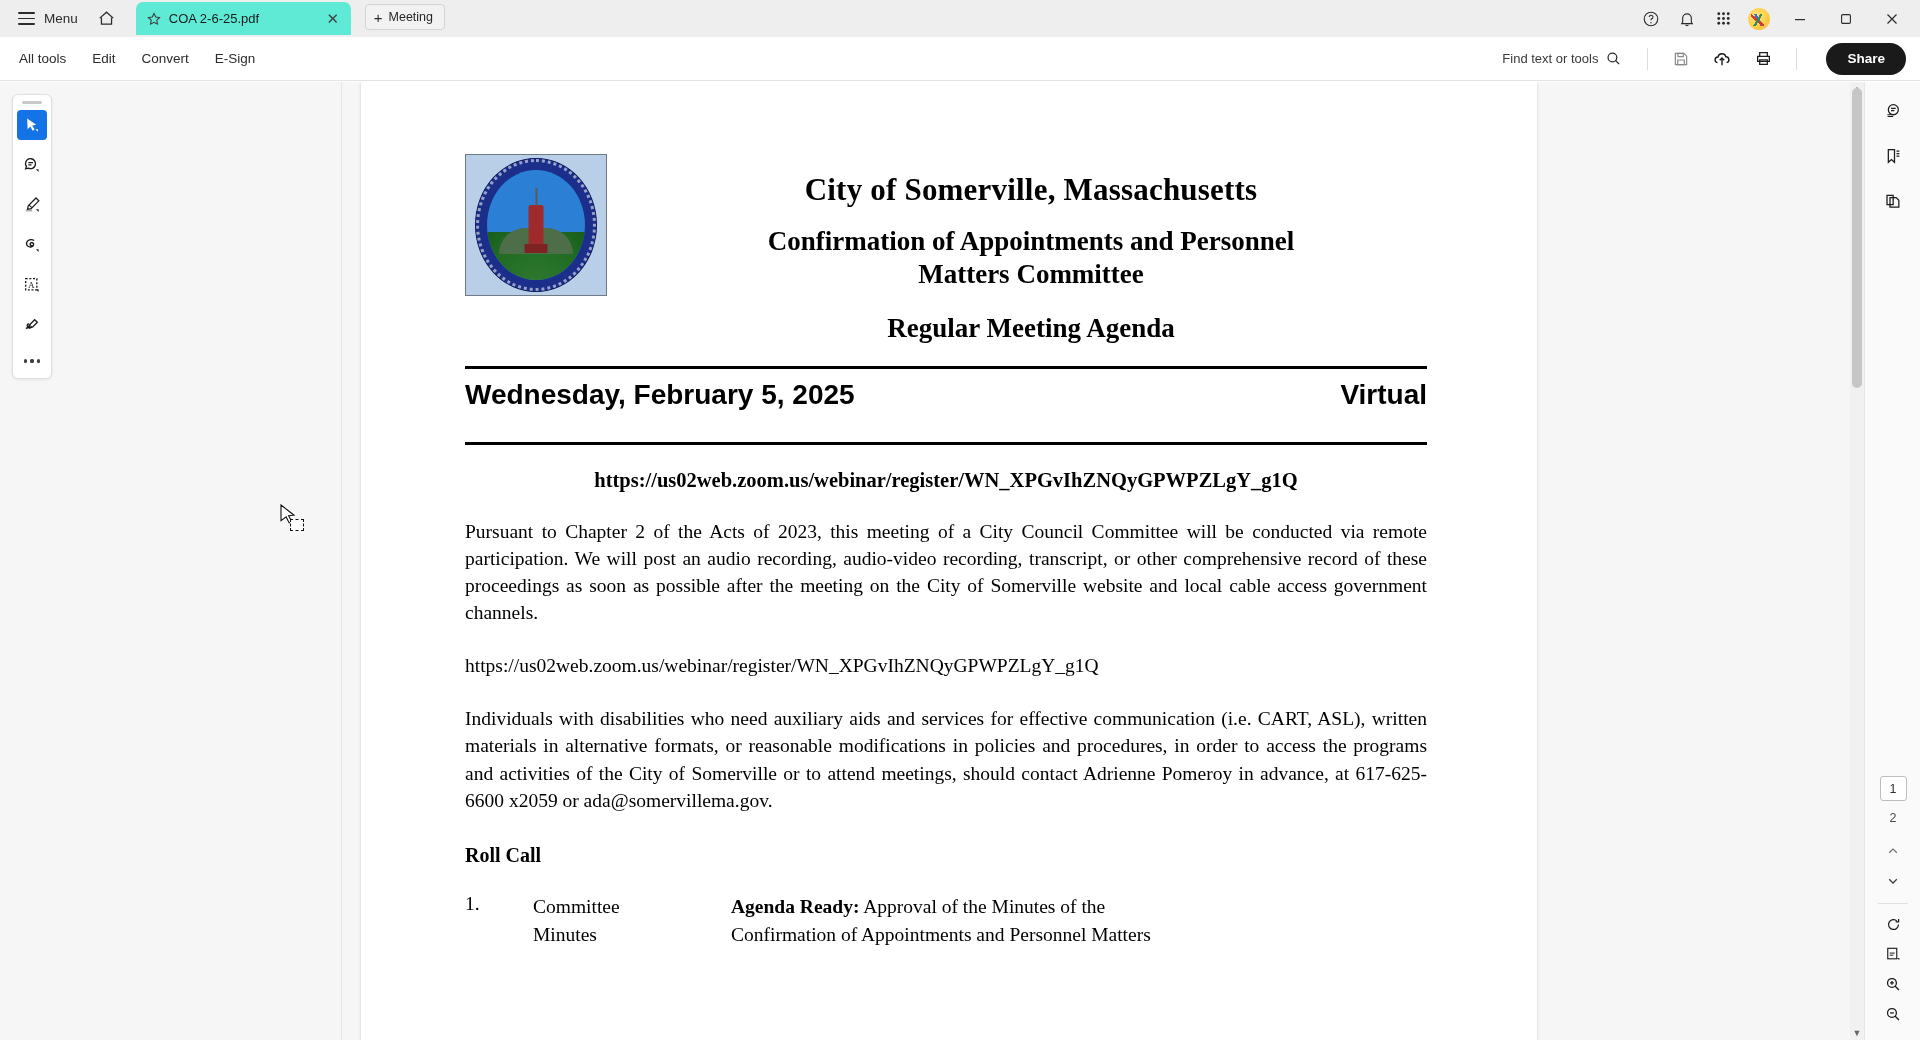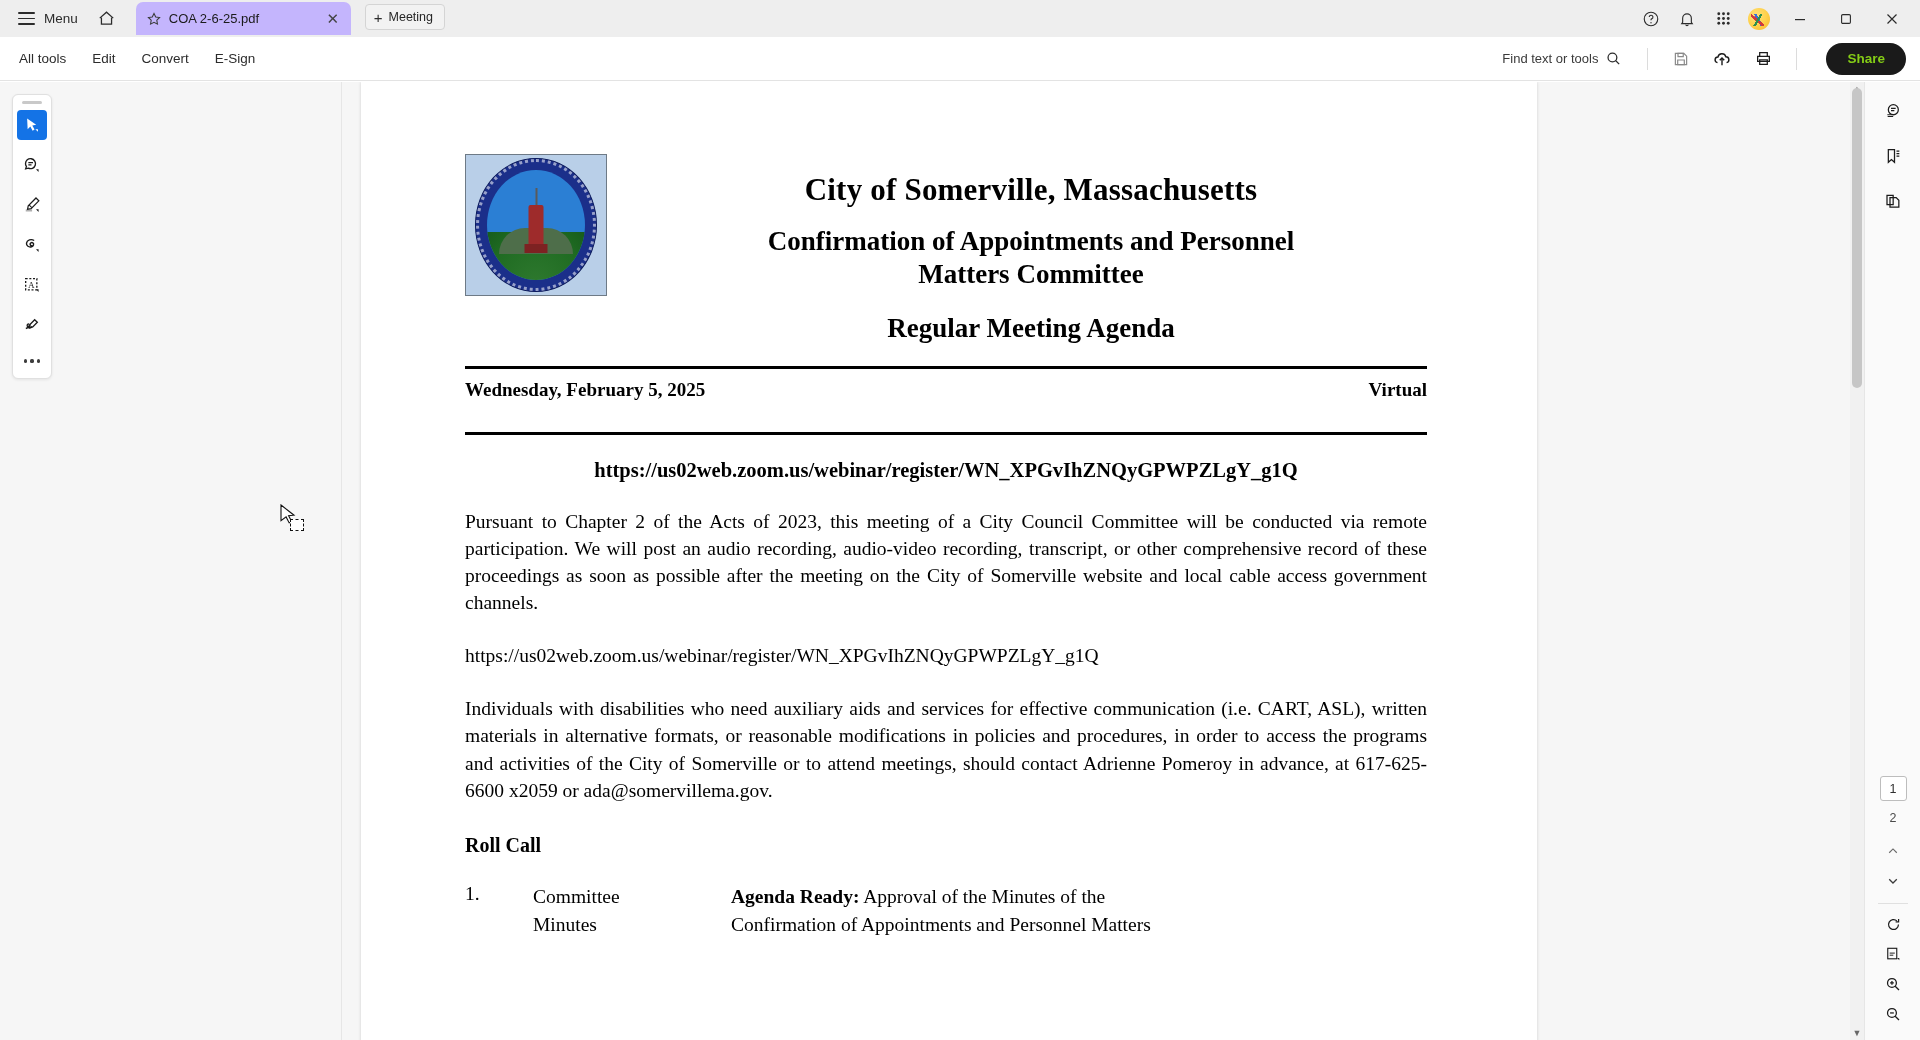--- a/index.html
+++ b/index.html
@@ -24,21 +24,21 @@
   .hamburger { width: 17px; height: 13px; position: relative; }
   .hamburger i { position: absolute; left: 0; width: 17px; height: 1.6px; background: #2c2c2c; border-radius: 1px; }
   .hamburger i:nth-child(1) { top: 0; }
   .hamburger i:nth-child(2) { top: 5.5px; }
   .hamburger i:nth-child(3) { top: 11px; }
   .menu-label { font-size: 13.5px; color: #2c2c2c; }
   .home-btn { width: 34px; height: 30px; display: flex; align-items: center; justify-content: center; border-radius: 4px; cursor: pointer; }
 
   .tab {
     display: flex; align-items: center; height: 33px; width: 215px;
-    background: #c4b5fd; border-radius: 7px 7px 0 0; margin-left: 8px;
+    background: #5eead4; border-radius: 7px 7px 0 0; margin-left: 8px;
     padding: 0 8px 0 10px; gap: 7px; cursor: pointer; position: relative;
   }
   .tab-star { width: 16px; height: 16px; flex: 0 0 16px; }
   .tab-title {
     font-size: 13px; color: #1b1b1b; flex: 1 1 auto; white-space: nowrap;
     overflow: hidden; text-overflow: ellipsis;
   }
   .tab-close { width: 20px; height: 20px; display:flex; align-items:center; justify-content:center;
     border-radius: 3px; cursor: pointer; color: #444; font-size: 15px; line-height: 1; }
 
@@ -81,21 +81,21 @@
   .tool-link {
     font-size: 13.5px; color: #2c2c2c; padding: 7px 13px; border-radius: 4px; cursor: pointer;
   }
   .toolbar-right { margin-left: auto; display: flex; align-items: center; gap: 9px; padding-right: 14px; }
   .find-box { display: flex; align-items: center; gap: 7px; padding: 5px 8px; border-radius: 4px; cursor: pointer; }
   .find-label { font-size: 13px; color: #3a3a3a; }
   .vdiv { width: 1px; height: 22px; background: #dcdcdc; margin: 0 8px; }
   .tb2-icon { width: 32px; height: 30px; display:flex; align-items:center; justify-content:center; border-radius:4px; cursor:pointer; }
   .share-btn {
     margin-left: 12px; height: 32px; padding: 0 21px; border-radius: 17px;
-    background: #1a1a1a; color: #84cc16; font-size: 13.5px; font-weight: bold;
+    background: #1a1a1a; color: #ffffff; font-size: 13.5px; font-weight: bold;
     display: flex; align-items: center; cursor: pointer;
   }
 
   
   .left-rail {
     position: absolute; top: 82px; left: 0; width: 342px; height: 958px;
     background: #f6f6f6; border-right: 1px solid #e6e6e6;
   }
   .rail-panel {
     position: absolute; top: 12px; left: 12px; width: 40px;
@@ -162,21 +162,21 @@
     border: 3px dotted rgba(255,255,255,0.55);
   }
 
   .titles { flex: 1 1 auto; padding-left: 28px; text-align: center; }
   .t1 { font-family: "Liberation Serif", serif; font-size: 31px; font-weight: bold; letter-spacing: 0.2px; margin-top: 26px;}
   .t2 { font-family: "Liberation Serif", serif; font-size: 27px; font-weight: bold; line-height: 1.22; margin-top: 17px; }
   .t3 { font-family: "Liberation Serif", serif; font-size: 27px; font-weight: bold; margin-top: 22px; }
 
   .rule { border-top: 3px solid #000; margin-top: 22px; }
   .meetline {
-    display: flex; font-family: Liberation Serif, serif; font-size: 19px; font-weight: bold;
+    display: flex; font-family: Liberation Sans, sans-serif; font-size: 28px; font-weight: bold;
     padding: 10px 0 9px; align-items: baseline; gap: 26px;
   }
   .ml-date { width: 44%; }
   .ml-time { width: 34%; }
   .ml-loc { flex: 1 1 auto; text-align: right; }
 
   .zoomlink {
     font-family: "Liberation Serif", serif; font-size: 20.5px; font-weight: bold;
     text-align: center; margin-top: 24px;
   }

